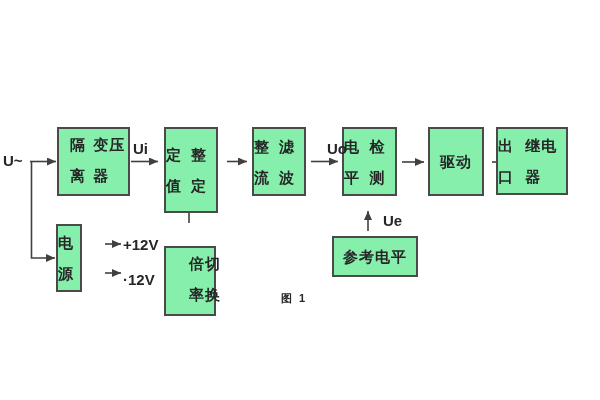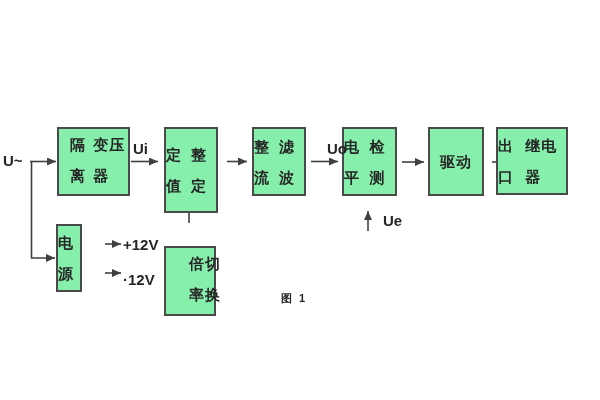--- a/index.html
+++ b/index.html
@@ -99,20 +99,23 @@
 
   <div class="block" style="left:56px; top:224px; width:26px; height:68px;">
     <span>电源</span>
   </div>
 
   <div class="block align-left" style="left:164px; top:223px; width:52px; height:70px; padding-left:30px;margin-top:23px;">
     <span>倍率</span>
     <span>切换</span>
   </div>
 
+  <div class="block" style="left:332px; top:236px; width:86px; height:41px; line-height:17px;">
+    <span>参考电平</span>
+  </div>
 
   <span class="lbl" style="left:3px;  top:152px;">U~</span>
   <span class="lbl" style="left:133px; top:140px;">Ui</span>
   <span class="lbl" style="left:327px; top:140px;">Uo</span>
   <span class="lbl" style="left:375px; top:212px;margin-left:8px;">Ue</span>
   <span class="lbl" style="left:123px; top:236px;">+12V</span>
   <span class="lbl" style="left:123px; top:271px;">·12V</span>
 
   <span class="caption" style="left:281px; top:291px;">图 1</span>
 

